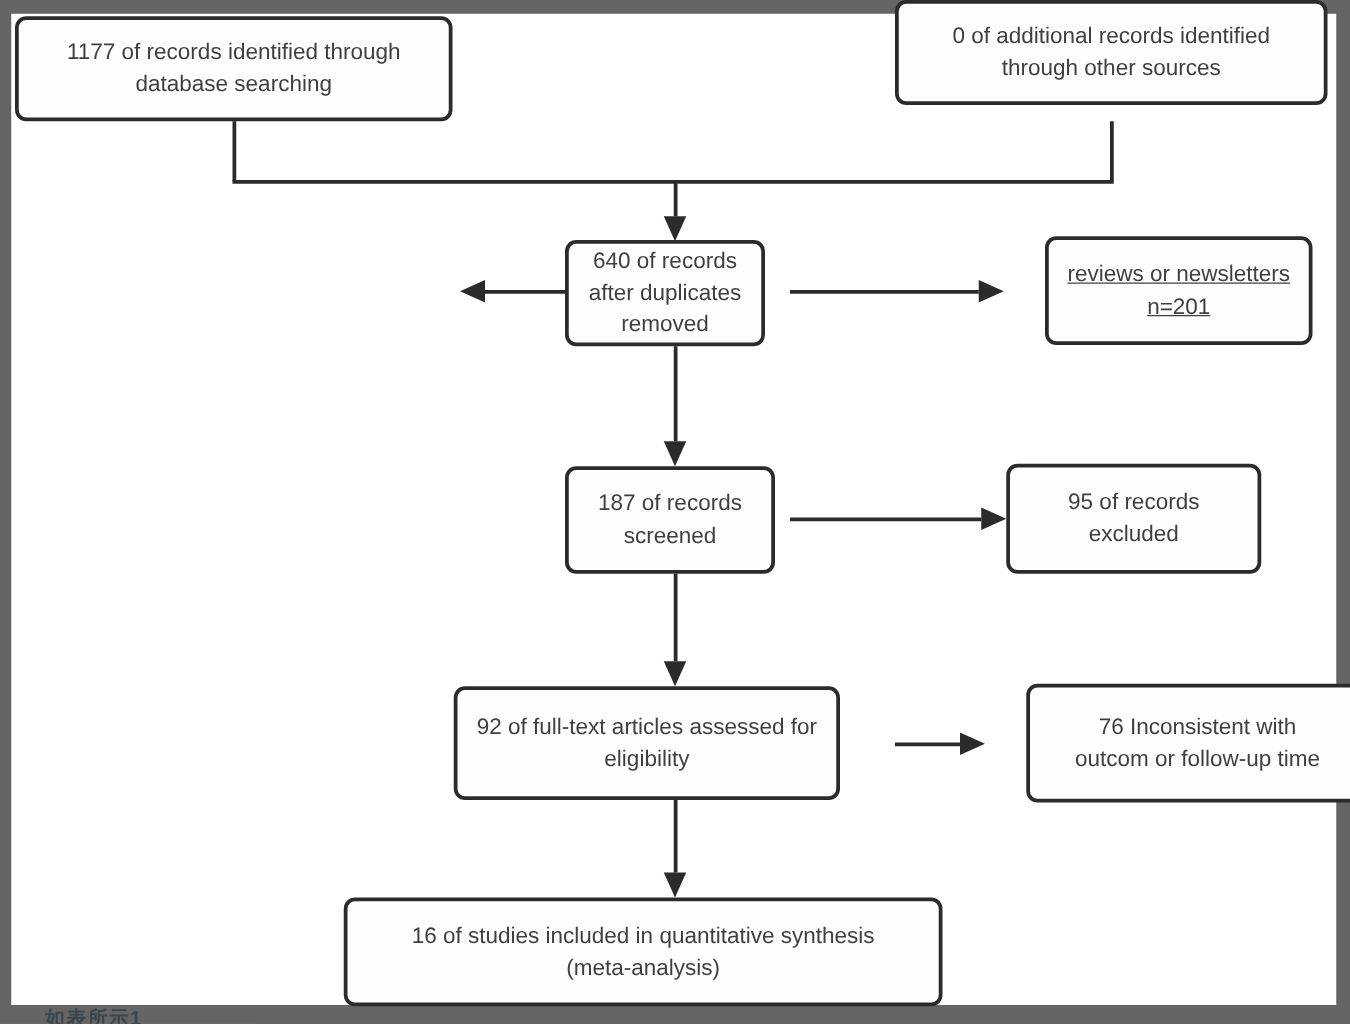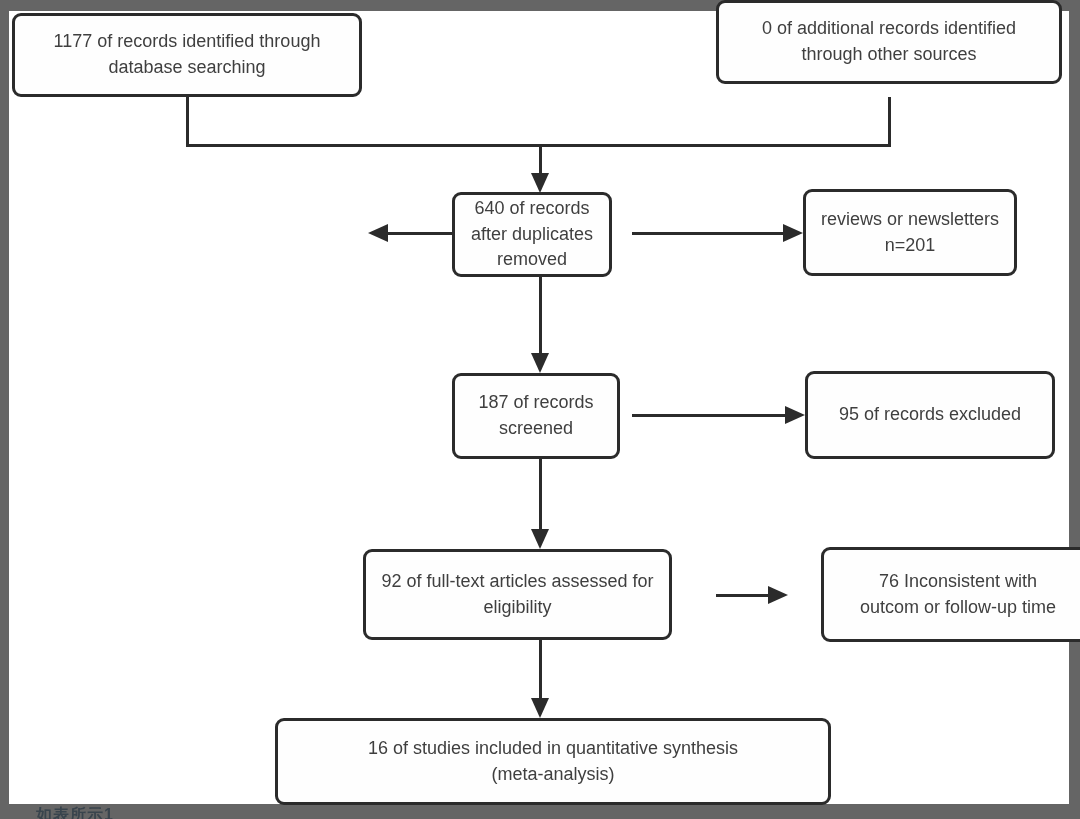--- a/index.html
+++ b/index.html
@@ -104,31 +104,31 @@
 database searching</div>
 
   <div class="fbox" style="left:716px;top:0;width:346px;height:84px;">0 of additional records identified
 through other sources</div>
 
 
   <div class="fbox" style="left:452px;top:192px;width:160px;height:85px;">640 of records
 after duplicates
 removed</div>
 
-  <div class="fbox" style="left:803px;top:189px;width:214px;height:87px;">reviews or newsletters
+  <div class="fbox" style="left:836px;top:189px;width:214px;height:87px;text-decoration:underline;">reviews or newsletters
 n=201</div>
 
   <div class="fbox" style="left:452px;top:373px;width:168px;height:86px;">187 of records
 screened</div>
 
-  <div class="fbox" style="left:805px;top:371px;width:250px;height:88px;text-align:center;">95 of records excluded</div>
+  <div class="fbox" style="left:805px;top:371px;width:204px;height:88px;text-align:center;">95 of records excluded</div>
 
   <div class="fbox" style="left:363px;top:549px;width:309px;height:91px;">92 of full-text articles assessed for
 eligibility</div>
 
   <div class="fbox" style="left:788px;top:547px;width:274px;height:95px;margin-left:33px;">76 Inconsistent with
 outcom or follow-up time</div>
 
-  <div class="fbox" style="left:275px;top:718px;width:556px;height:87px;">16 of studies included in quantitative synthesis
+  <div class="fbox" style="left:275px;top:718px;width:479px;height:87px;">16 of studies included in quantitative synthesis
 (meta-analysis)</div>
 
   <div class="caption">如表所示1</div>
 </div>
 
 </body></html>

